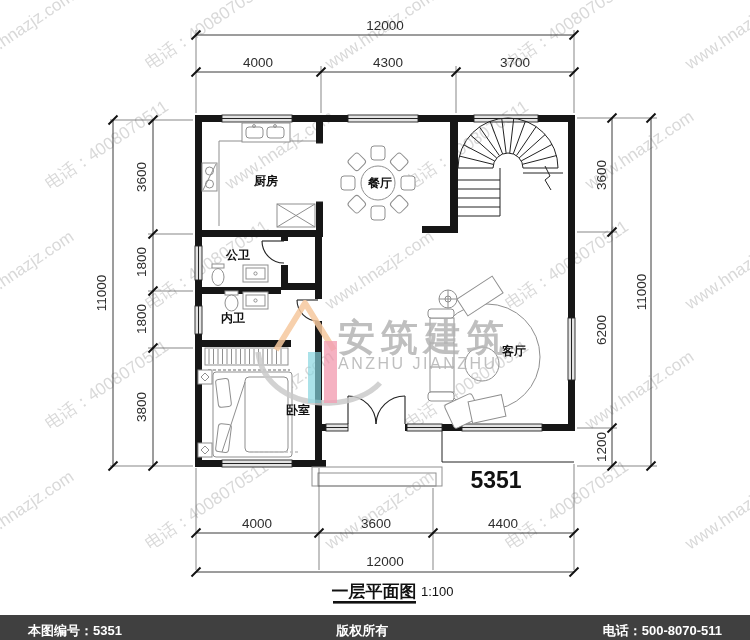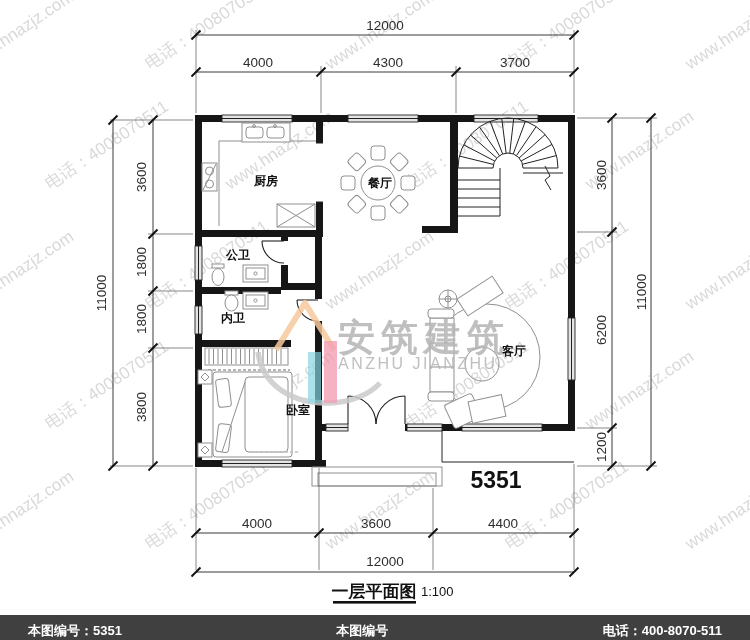--- a/index.html
+++ b/index.html
@@ -396,16 +396,16 @@
   <g>
     <text x="496" y="488" text-anchor="middle" font-size="23" font-weight="bold" fill="#111">5351</text>
     <text x="374" y="597" text-anchor="middle" font-size="17" font-weight="bold" fill="#111">一层平面图</text>
     <rect x="333" y="601" width="83" height="2.6" fill="#111"></rect>
     <text x="421" y="596" font-size="13" fill="#111">1:100</text>
   </g>
 </svg>
 
 <div class="footer">
   <span>本图编号：5351</span>
-  <span>本图编号</span>
-  <span>电话：400-8070-511</span>
+  <span>版权所有</span>
+  <span>电话：500-8070-511</span>
 </div>
 </div>
 
 </body></html>

